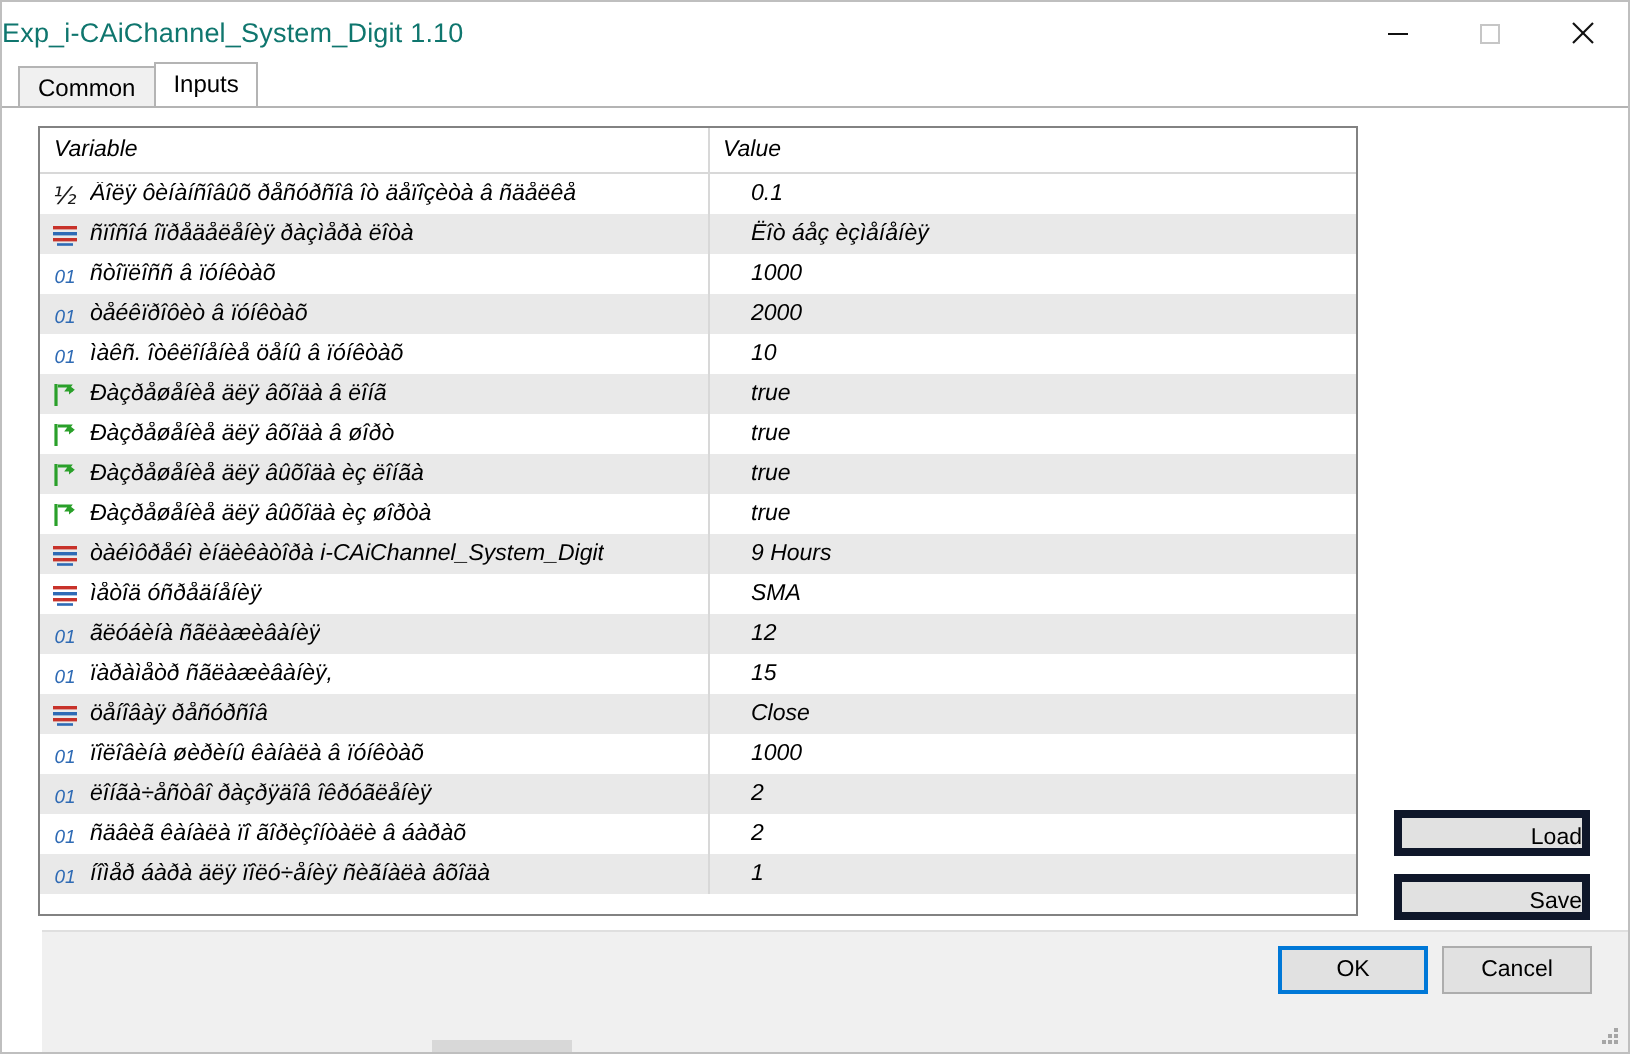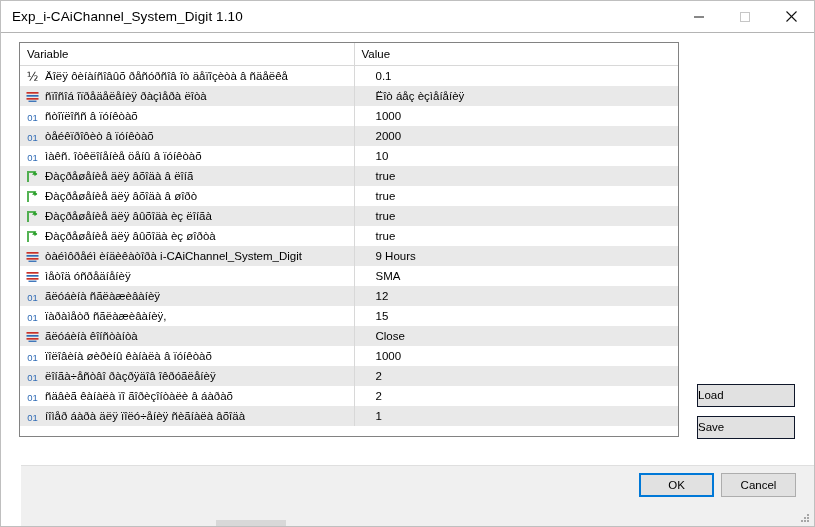--- a/index.html
+++ b/index.html
@@ -29,23 +29,22 @@
 
   
   #titlebar {
     position: relative;
     height: 31px;
     background: #ffffff;
     display: flex;
     align-items: center;
   }
   #title-text {
-    padding-left: 11px;
     font-size: 13.5px;
-    color: #000000;
+    color: #0f766e;
     letter-spacing: 0.1px;
     white-space: nowrap;
   }
   #window-controls {
     position: absolute;
     right: 0;
     top: 0;
     height: 31px;
     display: flex;
   }
@@ -117,20 +116,21 @@
     border: 1px solid #828282;
     box-sizing: border-box;
     background: #ffffff;
     overflow: hidden;
   }
   table#grid {
     width: 100%;
     border-collapse: collapse;
     table-layout: fixed;
     font-size: 11.5px;
+    font-style: italic;
   }
   table#grid col.c-var { width: 334px; }
   table#grid col.c-val { width: auto; }
 
   #grid thead th {
     height: 22px;
     font-weight: normal;
     text-align: left;
     background: #ffffff;
     color: #000;
@@ -189,25 +189,25 @@
   }
   .sidebtn {
     display: block;
     width: 98px;
     height: 23px;
     margin-bottom: 9px;
     font-family: "Liberation Sans", sans-serif;
     font-size: 11.5px;
     color: #000;
     background: #e1e1e1;
-    border: 1px solid #0f172a;
+    border: 4px solid #0f172a;
     box-sizing: border-box;
     padding: 0;
     line-height: 21px;
-    text-align: left;
+    text-align: right;
   }
 
   
   #footer {
     position: absolute;
     left: 0;
     right: 0;
     bottom: 0;
     height: 60px;
     background: #f0f0f0;
@@ -280,20 +280,24 @@
         <span>
           <svg width="13" height="13" viewBox="0 0 13 13">
               <line x1="1.5" y1="1.5" x2="11.5" y2="11.5" stroke="#111" stroke-width="1.1"></line>
               <line x1="11.5" y1="1.5" x2="1.5" y2="11.5" stroke="#111" stroke-width="1.1"></line>
             </svg>
         </span>
       </button>
     </div>
   </div>
 
+  <div id="tabstrip">
+    <div class="tab">Common</div>
+    <div class="tab active">Inputs</div>
+  </div>
 
   <div id="content">
     <div id="content-inner">
 
       <div id="grid-wrap">
         <table id="grid">
           <colgroup>
               <col class="c-var">
               <col class="c-val">
             </colgroup>
@@ -520,21 +524,21 @@
                 <td class="var-cell">
                   <div class="cell-in">
                     <span class="tic">
                       <svg width="15" height="15" viewBox="0 0 15 15">
                         <rect x="1.5" y="3" width="12" height="1.7" fill="#c8322a"></rect>
                         <rect x="1.5" y="6" width="12" height="1.7" fill="#2f6bb5"></rect>
                         <rect x="1.5" y="9" width="12" height="1.7" fill="#c8322a"></rect>
                         <rect x="3.5" y="11.6" width="8" height="1.3" fill="#2f6bb5"></rect>
                       </svg>
                     </span>
-                    <span class="var-label">ãëóáèíà êîíñòàíòà</span>
+                    <span class="var-label">öåíîâàÿ ðåñóðñîâ</span>
                   </div>
                 </td>
                 <td class="val-cell">
                   <div class="cell-in">Close</div>
                 </td>
               </tr>
               <tr class="plain">
                 <td class="var-cell">
                   <div class="cell-in">
                     <span class="tic">

